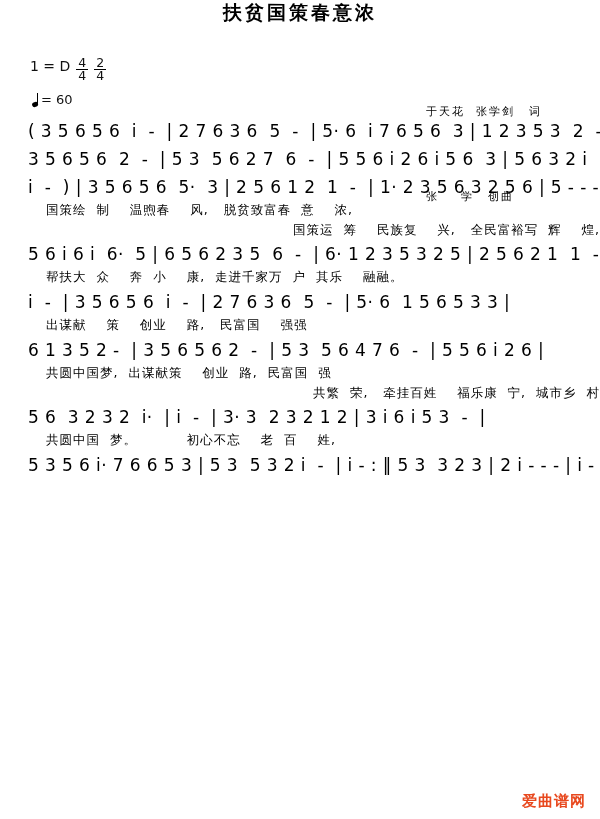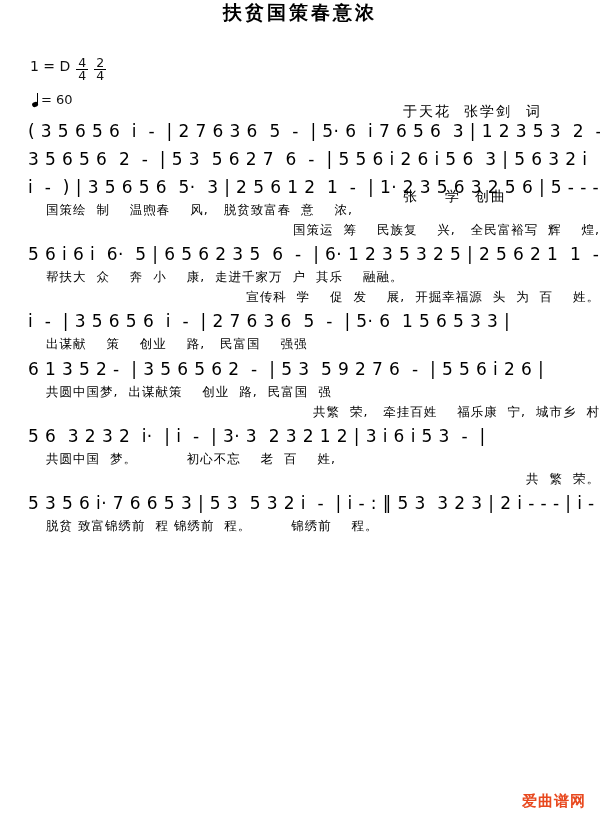--- a/index.html
+++ b/index.html
@@ -30,21 +30,21 @@
     font-weight: bold;
     font-size: 19px;
     letter-spacing: 3px;
     color: #000;
   }
   .credits {
     position: absolute;
     right: 58px;
     top: 52px;
     font-family: "DejaVu Sans", sans-serif;
-    font-size: 14px;
+    font-size: 11px;
     line-height: 17px;
     text-align: left;
     white-space: pre;
     color: #000;
   }
   .credits div span.name { letter-spacing: 2px; }
   .credits div span.role { margin-left: 14px; letter-spacing: 2px; }
 
   .keyline {
     position: absolute;
@@ -195,43 +195,40 @@
 
     <div class="system">
       <div class="staffline">i  -  ) | 3 5 6 5 6  5·  3 | 2 5 6 1 2  1  -  | 1· 2 3 5 6 3 2 5 6 | 5 - - - |</div>
       <div class="lyric">国策绘  制    温煦春    风,   脱贫致富春  意    浓,</div>
       <div class="lyric second">国策运  筹    民族复    兴,   全民富裕写  辉    煌,</div>
     </div>
 
     <div class="system">
       <div class="staffline">5 6 i 6 i  6·  5 | 6 5 6 2 3 5  6  -  | 6· 1 2 3 5 3 2 5 | 2 5 6 2 1  1  -  |</div>
       <div class="lyric">帮扶大  众    奔  小    康,  走进千家万  户  其乐    融融。</div>
-      <div class="lyric second">宣传科  学    促  发    展,  开掘幸福源  头  为  百    姓。</div>
     </div>
 
     <div class="system">
       <div class="staffline">i  -  | 3 5 6 5 6  i  -  | 2 7 6 3 6  5  -  | 5· 6  1 5 6 5 3 3 |</div>
       <div class="lyric">出谋献    策    创业    路,   民富国    强强</div>
     </div>
 
     <div class="system">
-      <div class="staffline">6 1 3 5 2 -  | 3 5 6 5 6 2  -  | 5 3  5 9 2 7 6  -  | 5 5 6 i 2 6 |</div>
+      <div class="staffline">6 1 3 5 2 -  | 3 5 6 5 6 2  -  | 5 3  5 6 4 7 6  -  | 5 5 6 i 2 6 |</div>
       <div class="lyric">共圆中国梦,  出谋献策    创业  路,  民富国  强</div>
       <div class="lyric second">共繁  荣,   牵挂百姓    福乐康  宁,  城市乡  村</div>
     </div>
 
     <div class="system">
       <div class="staffline">5 6  3 2 3 2  i·  | i  -  | 3· 3  2 3 2 1 2 | 3 i 6 i 5 3  -  |</div>
       <div class="lyric">共圆中国  梦。          初心不忘    老  百    姓,</div>
-      <div class="lyric second">共  繁  荣。</div>
     </div>
 
     <div class="system">
       <div class="staffline">5 3 5 6 i· 7 6 6 5 3 | 5 3  5 3 2 i  -  | i - : ‖ 5 3  3 2 3 | 2 i - - - | i - |</div>
-      <div class="lyric">脱贫 致富锦绣前  程 锦绣前  程。        锦绣前    程。</div>
     </div>
 
   </div>
 
   <div class="watermark">
 
     <span>爱曲谱网</span>
   </div>
 
 </div>

